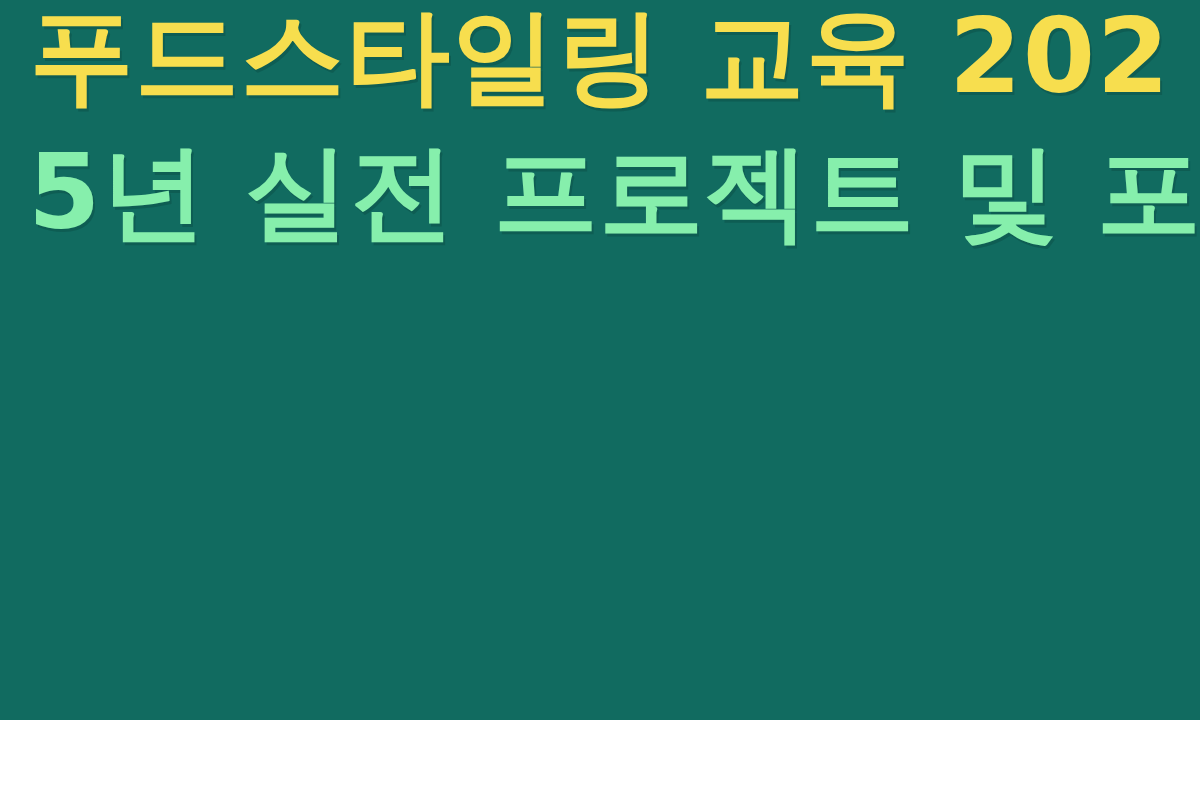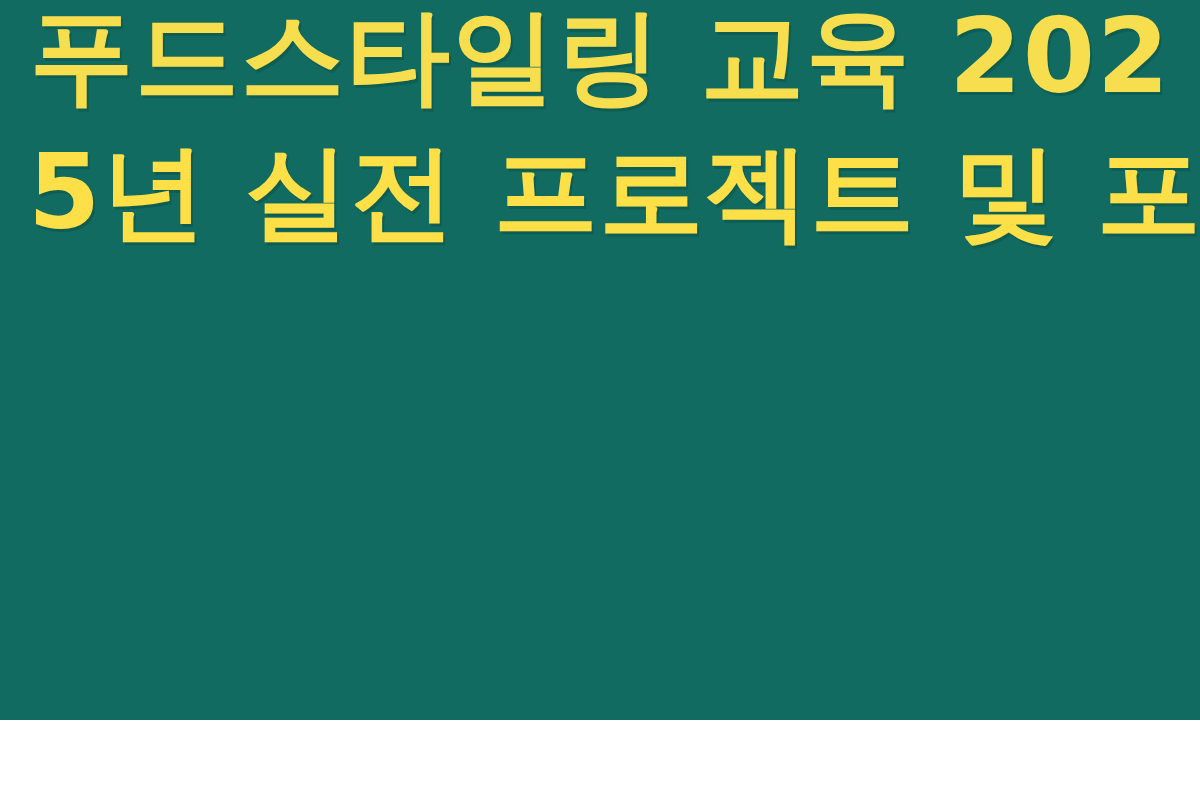--- a/index.html
+++ b/index.html
@@ -51,16 +51,16 @@
     letter-spacing: 2px;
   }
 </style>
 </head>
 <body>
 
 <div id="title-card" style="background: rgb(17, 107, 96);">
 
   <div id="headline-block">
     <span class="headline-line line-1" style="color: rgb(247, 222, 78);">푸드스타일링 교육 202</span>
-    <span class="headline-line line-2" style="color: #fde047;">5년 실전 프로젝트 및 포</span>
+    <span class="headline-line line-2" style="color: #86efac;">5년 실전 프로젝트 및 포</span>
   </div>
 
 </div>
 
 </body></html>

